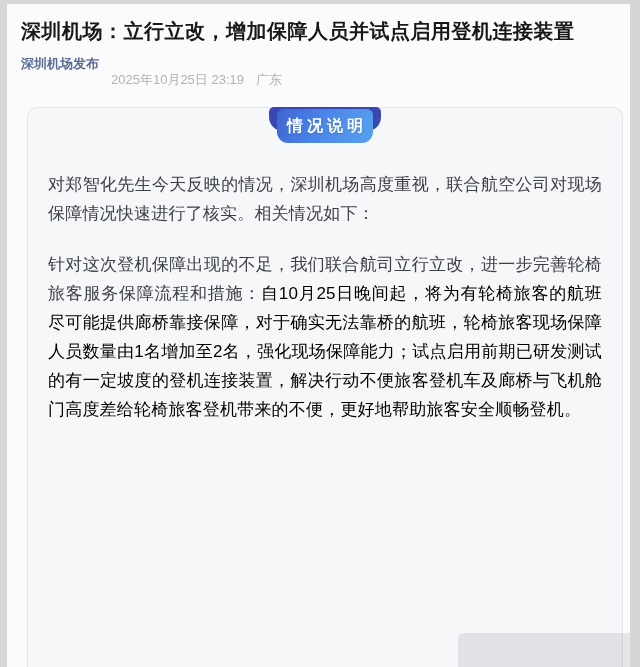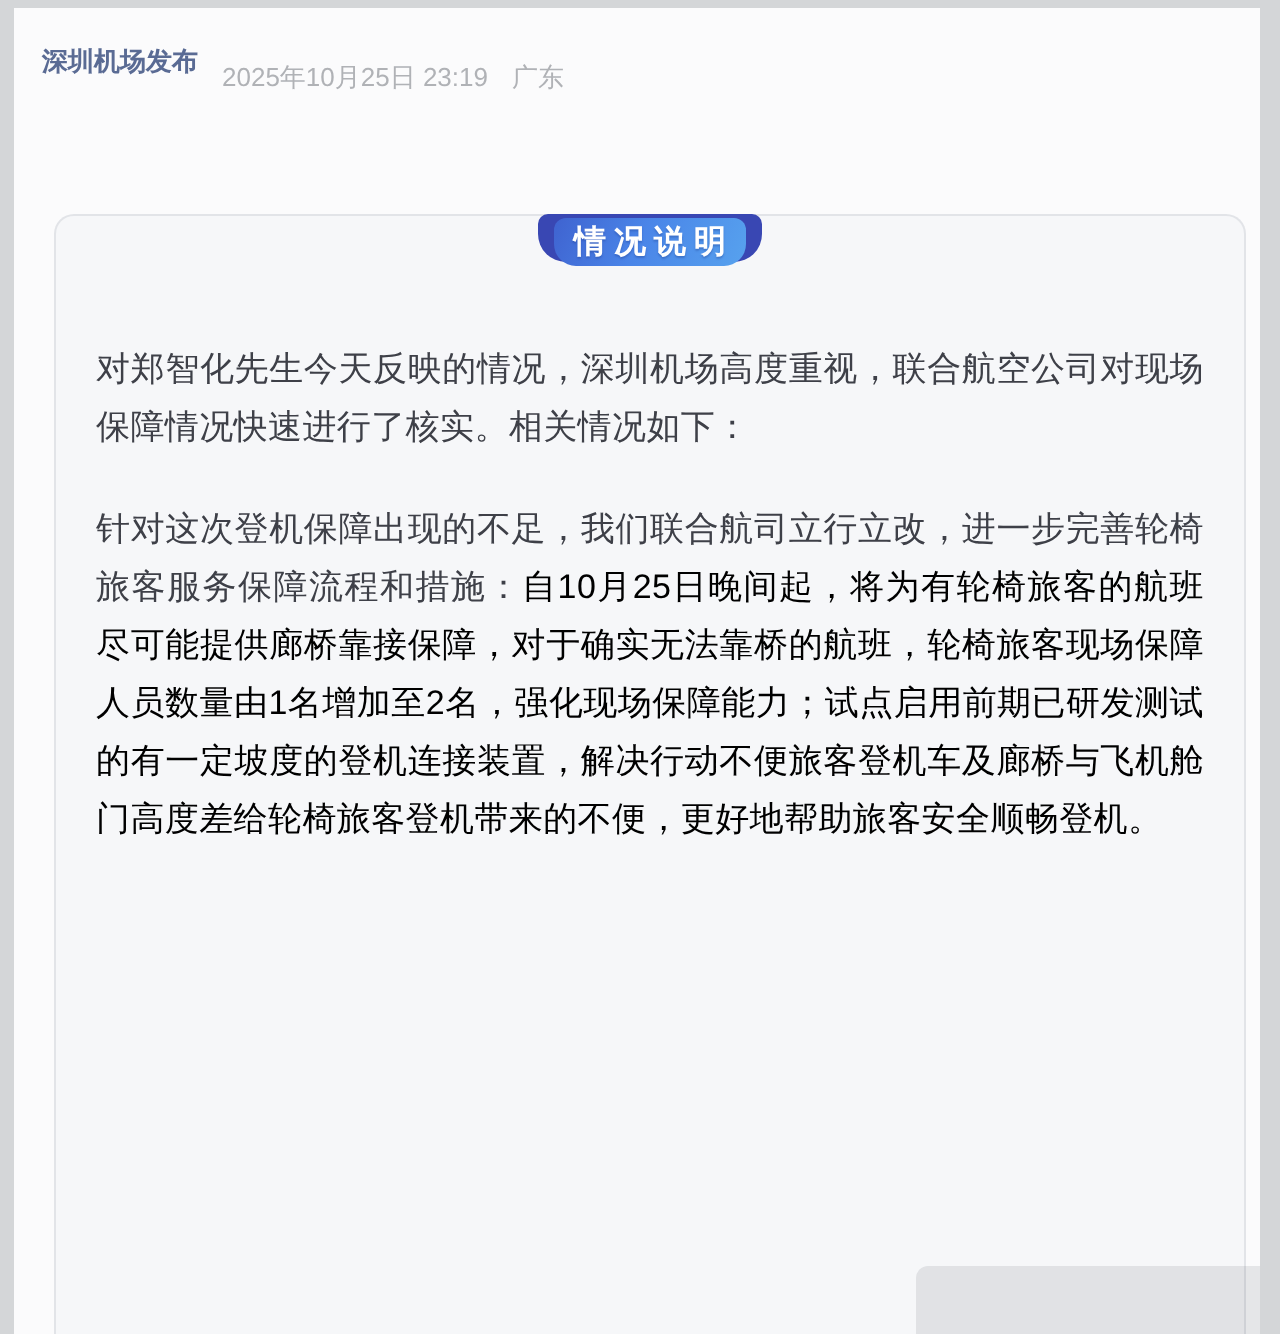--- a/index.html
+++ b/index.html
@@ -24,21 +24,20 @@
     font-weight: 700;
     color: #17181a;
     letter-spacing: 0.5px;
     line-height: 1.35;
   }
 
   .byline {
     margin: 10px 14px 0 14px;
     font-size: 13px;
     display: flex;
-    align-items: center;
     gap: 12px;
     white-space: nowrap;
   }
   .source-name { color: #5a6b94; font-weight: 600; }
   .post-date, .post-region { color: #b0b2b6; margin-top: 16px; }
 
   .notice-card {
     position: absolute;
     left: 20px; top: 103px;
     width: 596px; height: 600px;
@@ -58,21 +57,21 @@
   .ribbon-back {
     position: absolute;
     left: 0; top: 0;
     width: 112px; height: 24px;
     background: #3947b3;
     border-radius: 5px 5px 14px 14px;
   }
   .ribbon-front {
     position: absolute;
     left: 8px; top: 2px;
-    width: 96px; height: 24px;
+    width: 96px; height: 34px;
     background: linear-gradient(115deg, #3f63d0 0%, #4a85e8 45%, #57a2ee 100%);
     border-radius: 6px 6px 11px 11px;
     color: #ffffff;
     font-size: 16px;
     font-weight: 700;
     letter-spacing: 4px;
     text-indent: 4px;
     display: flex;
     align-items: center;
     justify-content: center;
@@ -102,20 +101,21 @@
     background: rgba(40, 45, 60, 0.10);
     border-top-left-radius: 6px;
     pointer-events: none;
   }
 </style>
 </head>
 <body>
 
 <div class="page">
 
+  <h1 class="article-title">深圳机场：立行立改，增加保障人员并试点启用登机连接装置</h1>
 
   <div class="byline">
     <span class="source-name">深圳机场发布</span>
     <span class="post-date">2025年10月25日 23:19</span>
     <span class="post-region">广东</span>
   </div>
 
   <div class="notice-card">
 
     <div class="ribbon">

